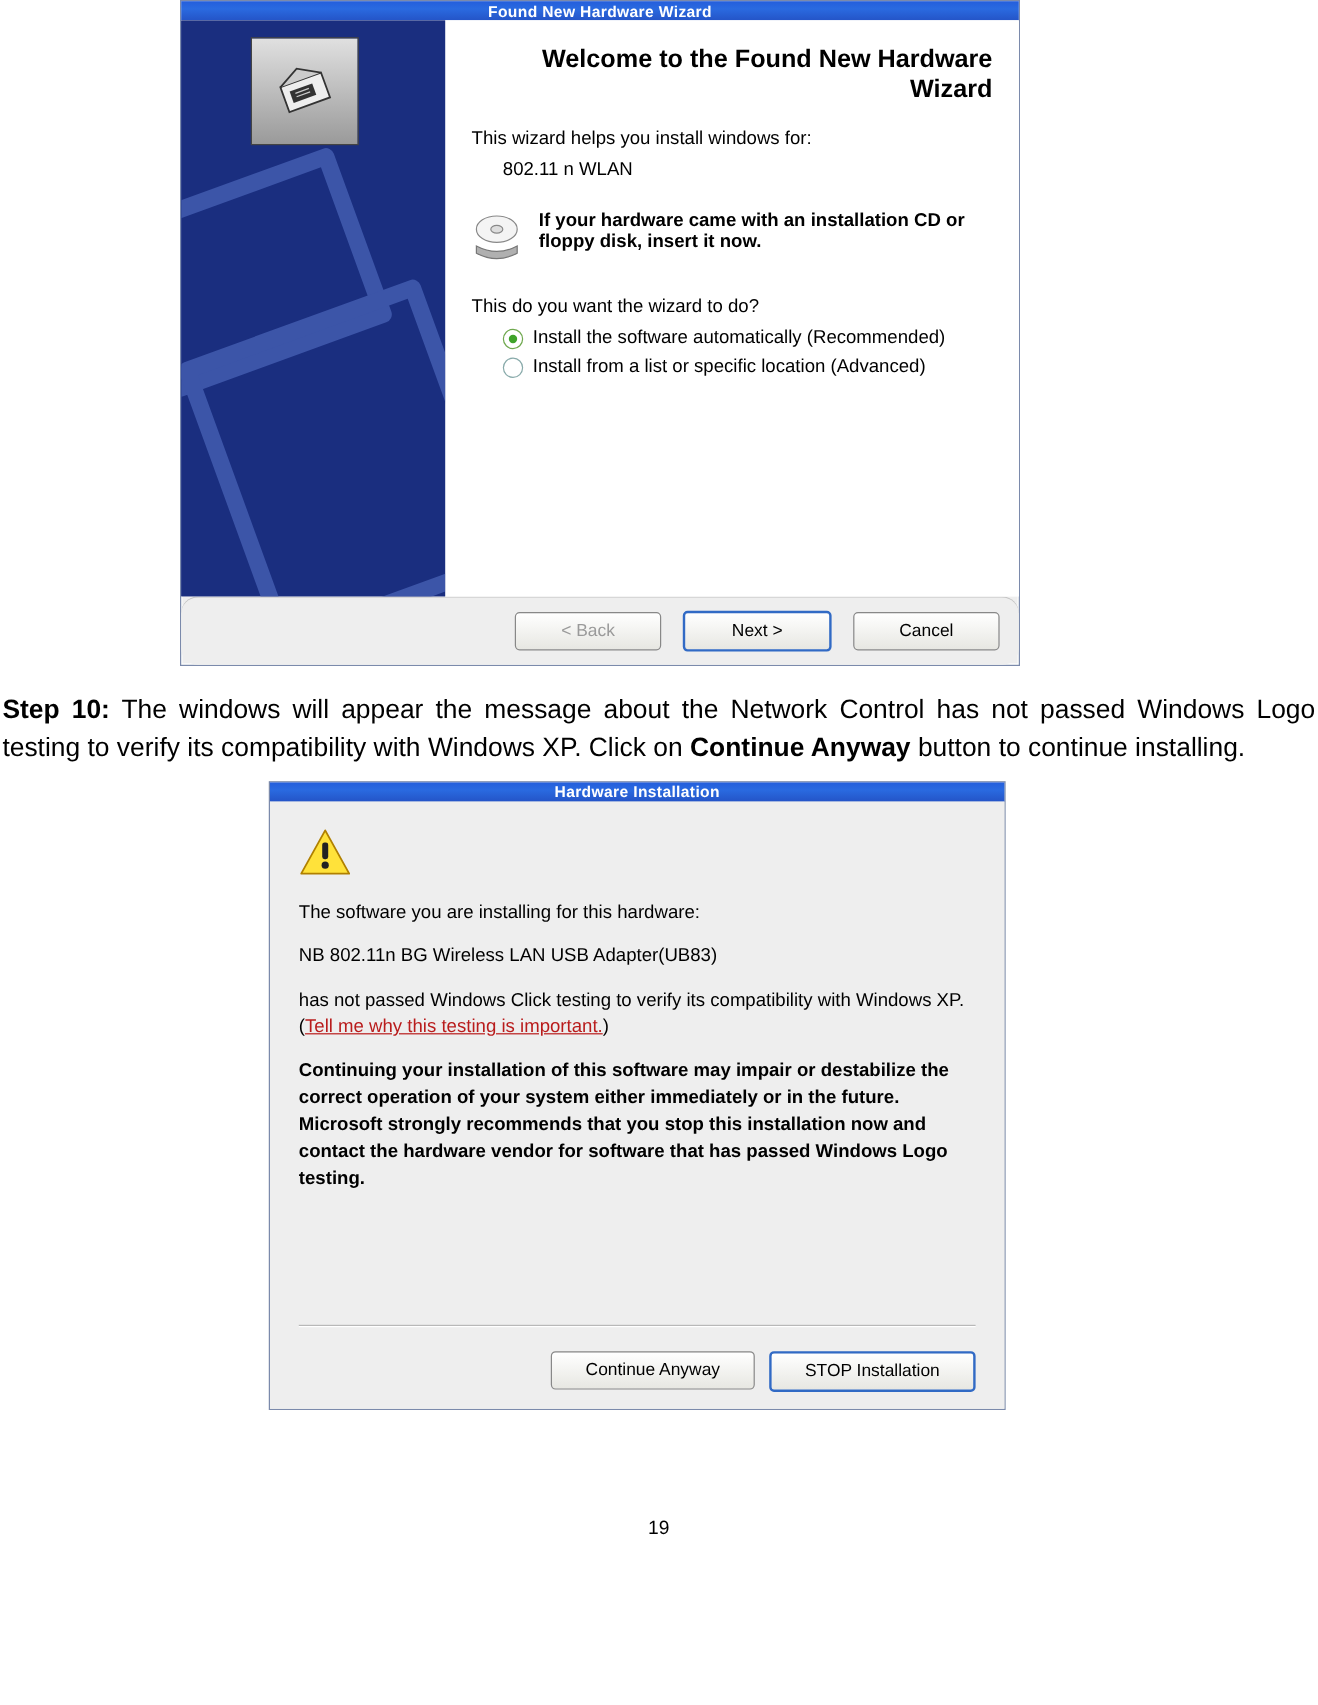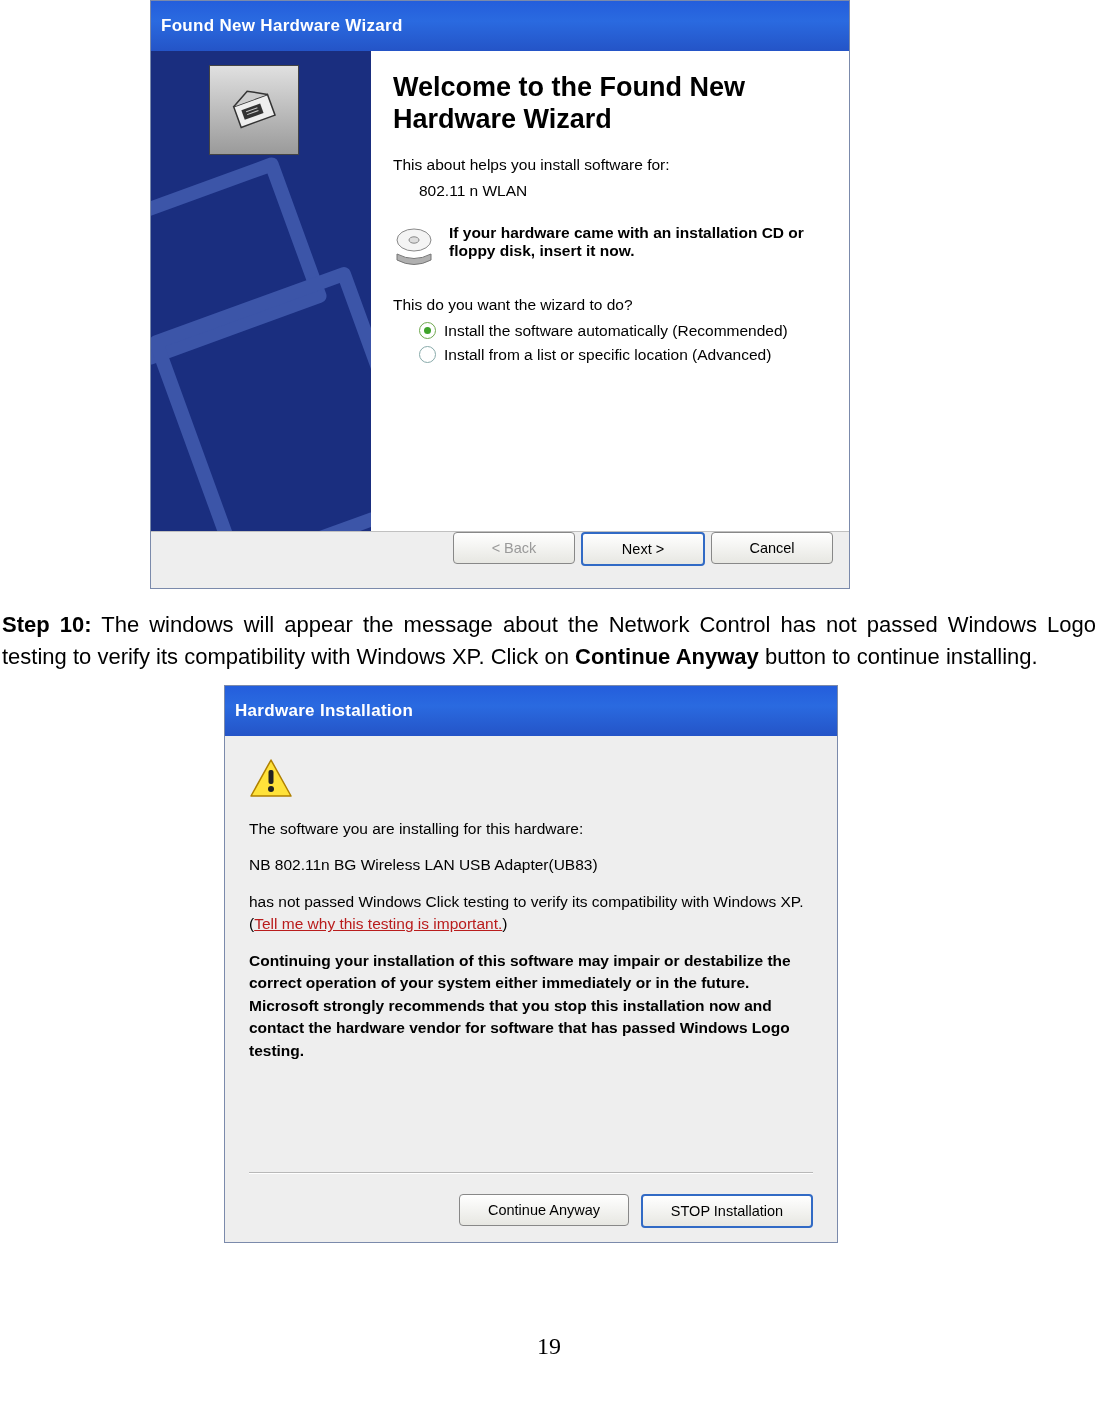--- a/index.html
+++ b/index.html
@@ -16,29 +16,30 @@
   }
   .dialog {
     border: 1px solid #7b8aab;
     background: #eee;
     box-shadow: 0 0 0 1px #fff inset;
     margin: 0 auto;
   }
   .dlg1 { width: 698px; margin-left: 150px; }
   .dlg2 { width: 612px; margin-left: 224px; margin-top: 8px; }
   .titlebar {
-    height: 50px;
+    height: 16px;
     background: linear-gradient(#245edc, #2a6ae0 40%, #2454c7);
     color: #fff;
     display: flex;
     align-items: center;
     padding: 0 10px;
     font-weight: bold;
-    font-size: 17px;
+    font-size: 13px;
     letter-spacing: .3px;
+    justify-content: center;
   }
   .dlg1-body {
     display: flex;
     background: #fff;
   }
   .sidepanel {
     width: 220px;
     height: 480px;
     background: #1a2e7f;
     position: relative;
@@ -58,25 +59,26 @@
     align-items:center;
     justify-content:center;
   }
   .wiz-icon svg { position: static; }
   .content {
     flex: 1;
     padding: 20px 22px 10px 22px;
     background: #fff;
   }
   .wiz-title {
-    font-size: 27px;
+    font-size: 21px;
     font-weight: bold;
     margin: 0 0 20px 0;
     line-height: 1.2;
     font-family: "Arial", sans-serif;
+    text-align: right;
   }
   .body-text { font-size: 15.5px; margin: 8px 0; }
   .indent { margin-left: 26px; }
   .cd-row { display:flex; align-items:flex-start; gap:14px; margin-top:24px; }
   .cd-icon { width:42px; height:42px; flex-shrink:0; }
   .bold { font-weight: bold; }
   .radios { margin: 8px 0 20px 26px; }
   .radio-row { display:flex; align-items:center; gap:8px; margin:6px 0; font-size:15.5px; }
   .radio-dot {
     width:15px; height:15px; border:1px solid #6fa84e; border-radius:50%;
@@ -85,23 +87,24 @@
   .radio-dot.selected::after {
     content:""; width:7px; height:7px; border-radius:50%; background:#3fa32a;
   }
   .radio-dot.un { border-color:#8aa; }
   .btnbar {
     height: 56px;
     background: #eee;
     border-top: 1px solid #c0c0c0;
     display:flex;
     justify-content:flex-end;
-    align-items:flex-start;
-    gap:6px;
+    align-items:center;
+    gap:18px;
     padding: 0 16px;
+    border-radius: 14px;
   }
   .xpbtn {
     min-width: 96px;
     height: 30px;
     background: linear-gradient(#fff, #e7e7e2);
     border: 1px solid #888;
     border-radius: 4px;
     font-size: 14.5px;
     padding: 0 12px;
     text-align:center;
@@ -136,23 +139,22 @@
     border: 1px solid #888;
     border-radius: 4px;
     font-size: 14.5px;
     display:flex; align-items:center; justify-content:center;
     padding: 0 10px;
   }
   .xpbtn2.default { border: 2px solid #316ac5; }
 
   .page-number {
     text-align: center;
-    font-size: 24px;
+    font-size: 16px;
     margin-top: 90px;
-    font-family: Liberation Serif, serif;
   }
 </style>
 </head>
 <body>
 
 <div class="page">
 
   <div class="dialog dlg1">
     <div class="titlebar">
       <span>Found New Hardware Wizard</span>
@@ -173,21 +175,21 @@
               <path d="M10 18 L28 8 L46 18" fill="#ccc" stroke="#333" stroke-width="1.5"></path>
               <rect x="16" y="24" width="20" height="10" fill="#333"></rect>
               <line x1="20" y1="27" x2="32" y2="27" stroke="#ccc" stroke-width="1"></line>
               <line x1="20" y1="30" x2="32" y2="30" stroke="#ccc" stroke-width="1"></line>
             </g>
           </svg>
         </div>
       </div>
       <div class="content">
         <div class="wiz-title">Welcome to the Found New Hardware Wizard</div>
-        <div class="body-text">This about helps you install software for:</div>
+        <div class="body-text">This wizard helps you install windows for:</div>
         <div class="body-text indent">802.11 n WLAN</div>
 
         <div class="cd-row">
           <div class="cd-icon">
             <svg width="42" height="42" viewBox="0 0 42 42">
               <ellipse cx="21" cy="16" rx="17" ry="11" fill="#f4f4f4" stroke="#888"></ellipse>
               <ellipse cx="21" cy="16" rx="5" ry="3.2" fill="#ddd" stroke="#888"></ellipse>
               <path d="M4 30 q17 9 34 0 l0 6 q-17 9 -34 0 z" fill="#b0b0b0" stroke="#777"></path>
             </svg>
           </div>

